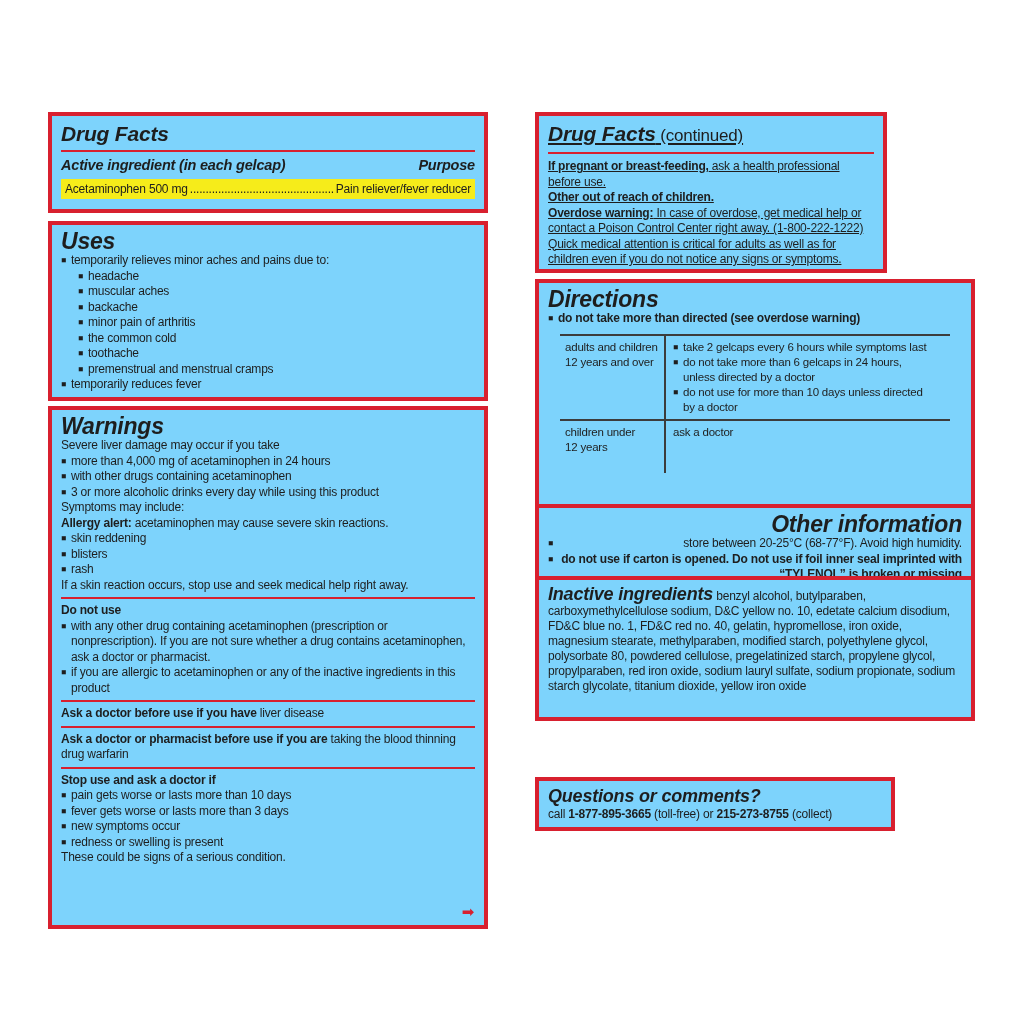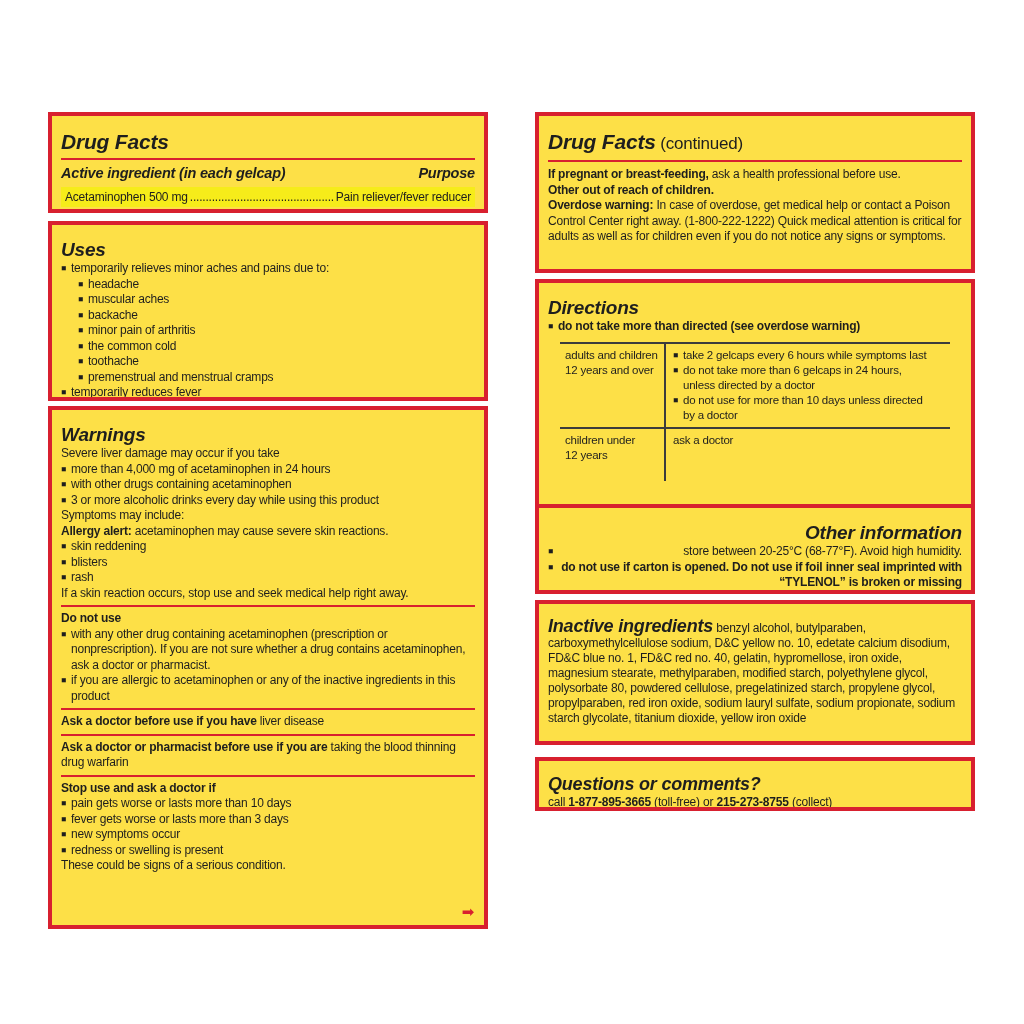--- a/index.html
+++ b/index.html
@@ -8,37 +8,37 @@
     --yellow:#f6ec1a;
     --rule:#3c3c3c;
   }
   html,body{margin:0;padding:0;}
   body{
     width:1024px;height:1024px;background:#ffffff;position:relative;
     font-family:"Liberation Sans", sans-serif;color:var(--ink);
     letter-spacing:-0.2px;
   }
   .panel-box{
-    position:absolute;box-sizing:border-box;background:#fde047;
-    border:4px solid var(--red);padding:13px 9px 5px 9px;overflow:hidden;
+    position:absolute;box-sizing:border-box;background:#7dd3fc;
+    border:4px solid var(--red);padding:5px 9px 5px 9px;overflow:hidden;
   }
   
   .box-l1{left:48px;top:112px;width:440px;height:101px;}
   .box-l2{left:48px;top:221px;width:440px;height:180px;}
   .box-l3{left:48px;top:406px;width:440px;height:523px;}
   
-  .box-r1{left:535px;top:112px;width:440px;height:161px;}
+  .box-r1{left:535px;top:112px;width:352px;height:161px;text-decoration:underline;}
   .box-r2{left:535px;top:279px;width:440px;height:258px;}
   .box-r3{left:535px;top:504px;width:440px;height:90px;text-align:right;}
-  .box-r4{left:535px;top:600px;width:440px;height:145px;}
-  .box-r5{left:535px;top:757px;width:440px;height:54px;}
+  .box-r4{left:535px;top:576px;width:440px;height:145px;}
+  .box-r5{left:535px;top:777px;width:360px;height:54px;}
 
   .dfc-title{font-size:21px;font-weight:bold;font-style:italic;line-height:26px;}
   .dfc-title .cont{font-style:normal;font-weight:normal;font-size:17px;}
-  .sec-title{font-size:19px;font-weight:bold;font-style:italic;line-height:23px;}
+  .sec-title{font-size:23px;font-weight:bold;font-style:italic;line-height:23px;}
   .redline{border:none;border-top:2px solid var(--red);margin:3px 0 5px 0;}
   .redline-thin{border:none;border-top:2px solid var(--red);margin:4px 0;}
 
   .txt{font-size:12px;line-height:15.5px;}
   .pre{white-space:pre-line;}
   b{font-weight:bold;}
 
   .ai-row{display:flex;justify-content:space-between;align-items:baseline;
     font-size:14.5px;font-weight:bold;font-style:italic;margin-top:2px;}
   .hl-row{display:flex;align-items:center;background:var(--yellow);

